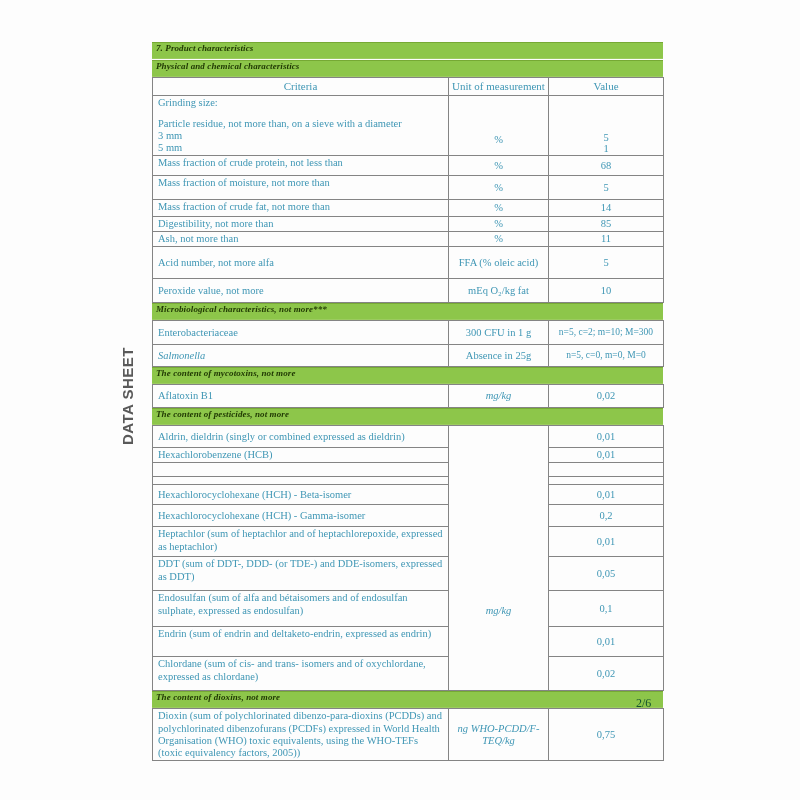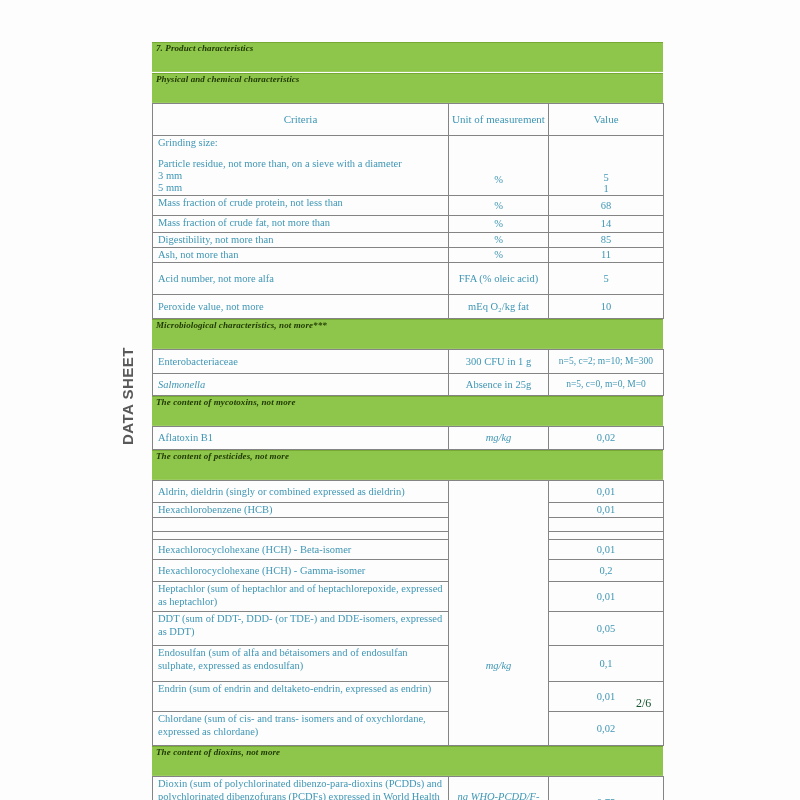--- a/index.html
+++ b/index.html
@@ -6,21 +6,21 @@
   body {
     width:800px; height:800px; position:relative;
     background:#fdfdfd;
     font-family:"Liberation Serif", serif;
   }
   .sheet { position:absolute; left:152px; top:42px; width:511px; }
 
   .bar {
     background:#8dc64a; color:#213a04;
     font-size:9px; font-weight:bold; font-style:italic;
-    line-height:9px; padding:1px 0 18px 4px;
+    line-height:9px; padding:1px 0 5px 4px;
     border-top:1px solid #76a934; border-bottom:1px solid #9ccb60;
     letter-spacing:0.1px;
   }
   .bar.first { margin-bottom:1px; }
 
   table { border-collapse:collapse; table-layout:fixed; width:511px; }
   col.c1 { width:296px; } col.c2 { width:100px; } col.c3 { width:115px; }
   td {
     border:1px solid #848484; color:#4097b5;
     font-size:10.5px; line-height:1.15; padding:0 2px;
@@ -59,21 +59,21 @@
   <div class="bar first">7. Product characteristics</div>
   <div class="bar">Physical and chemical characteristics</div>
 
   <table>
     <colgroup>
         <col class="c1">
         <col class="c2">
         <col class="c3">
       </colgroup>
     <tbody>
-        <tr class="hdr" style="height:32px;border-radius:6px;">
+        <tr class="hdr" style="height:18px;border-radius:6px;">
       <td class="crit" style="text-align:center;">Criteria</td>
       <td class="unit">Unit of measurement</td>
       <td class="val">Value</td>
     </tr>
     <tr style="height:55px;">
       <td class="crit top">
         <div>Grinding size:</div>
         <div class="gap-line"></div>
         <div>Particle residue, not more than, on a sieve with a diameter</div>
         <div>3 mm</div>
@@ -83,20 +83,25 @@
       <td class="val grind-val">
         <div>5</div>
         <div>1</div>
       </td>
     </tr>
     <tr style="height:20px;">
       <td class="crit top">Mass fraction of crude protein, not less than</td>
       <td class="unit">%</td>
       <td class="val">68</td>
     </tr>
+    <tr style="height:24px;">
+      <td class="crit top">Mass fraction of moisture, not more than</td>
+      <td class="unit">%</td>
+      <td class="val">5</td>
+    </tr>
     <tr style="height:17px;">
       <td class="crit top">Mass fraction of crude fat, not more than</td>
       <td class="unit">%</td>
       <td class="val">14</td>
     </tr>
     <tr style="height:13px;margin-top:14px;">
       <td class="crit">Digestibility, not more than</td>
       <td class="unit">%</td>
       <td class="val">85</td>
     </tr>

